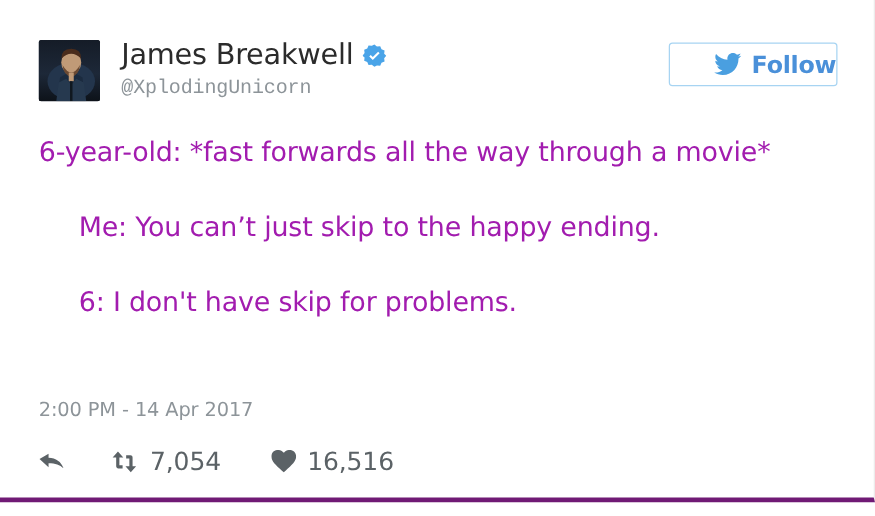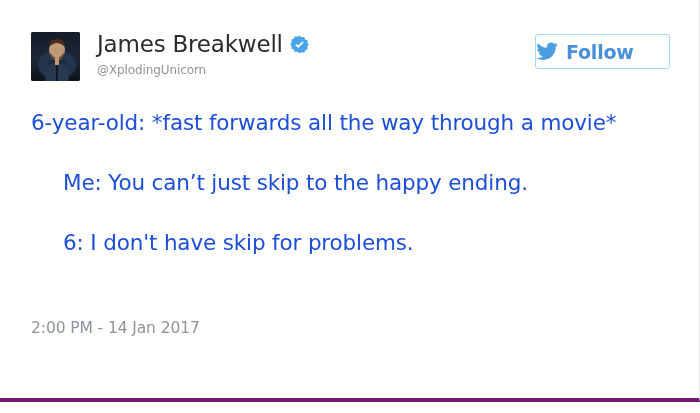--- a/index.html
+++ b/index.html
@@ -60,42 +60,43 @@
     white-space: nowrap;
   }
   .verified-badge {
     margin-left: 7px;
     width: 19px;
     height: 19px;
     display: block;
     flex: 0 0 auto;
   }
   .handle {
-    font-size: 12px;
+    font-size: 16px;
     line-height: 20px;
     color: #8d9499;
     margin-top: 1px;
     letter-spacing: -0.1px;
     white-space: nowrap;
+    font-family: Liberation Mono, monospace;
   }
 
   
   .follow-button {
     position: absolute;
     right: 0;
     top: 2px;
     width: 135px;
     height: 35px;
     box-sizing: border-box;
     border: 1px solid #a7d4f2;
     border-radius: 3px;
     background: #ffffff;
     display: flex;
     align-items: center;
-    justify-content: flex-start;
+    justify-content: flex-end;
     cursor: pointer;
   }
   .follow-bird {
     width: 22px;
     height: 19px;
     margin-right: 8px;
     display: block;
     flex: 0 0 auto;
   }
   .follow-label {
@@ -108,21 +109,21 @@
   
   .tweet-body {
     position: absolute;
     left: 31px;
     top: 108px;
     width: 604px;
   }
   .tweet-paragraph {
     font-size: 21.5px;
     line-height: 30px;
-    color: #1d4ed8;
+    color: #a21caf;
     letter-spacing: -0.15px;
     margin: 0;
   }
   .tweet-paragraph + .tweet-paragraph {
     margin-top: 30px;
     margin-left: 32px;
   }
 
   
   .timestamp {
@@ -212,16 +213,40 @@
     </div>
 
   </div>
 
   <div class="tweet-body">
     <p class="tweet-paragraph">6-year-old: *fast forwards all the way through a movie*</p>
     <p class="tweet-paragraph">Me: You can’t just skip to the happy ending.</p>
     <p class="tweet-paragraph">6: I don't have skip for problems.</p>
   </div>
 
-  <div class="timestamp">2:00 PM - 14 Jan 2017</div>
-
+  <div class="timestamp">2:00 PM - 14 Apr 2017</div>
+
+  <div class="actions">
+
+    <div class="action action-reply">
+      <svg class="action-icon icon-reply" viewBox="0 0 22 20">
+        <path fill="#5b6266" d="M8.2 3.1v3.4c6.3 0.2 10.6 3.3 12.6 8.9-3-2.9-6.9-4.3-12.6-4.3v3.5L0.6 7.6z"></path>
+      </svg>
+    </div>
+
+    <div class="action action-retweet">
+      <svg class="action-icon icon-retweet" viewBox="0 0 24 20">
+        <path fill="#5b6266" d="M6.6 1.2L2.1 6.4h3v7.3c0 1 0.8 1.8 1.8 1.8h3.6v-2.7H7.8V6.4h3.3z"></path>
+        <path fill="#5b6266" d="M17.4 18.8l4.5-5.2h-3V6.3c0-1-0.8-1.8-1.8-1.8h-3.6v2.7h2.7v6.4h-3.3z"></path>
+      </svg>
+      <span class="action-count">7,054</span>
+    </div>
+
+    <div class="action action-like">
+      <svg class="action-icon icon-heart" viewBox="0 0 22 20">
+        <path fill="#5b6266" d="M11 19.2l-1.6-1.45C3.75 12.6 0.1 9.3 0.1 5.25 0.1 2 2.65-0.5 5.9-0.5c1.84 0 3.6 0.85 4.75 2.2h0.7C12.5 0.35 14.26-0.5 16.1-0.5c3.25 0 5.8 2.5 5.8 5.75 0 4.05-3.65 7.35-9.3 12.5z"></path>
+      </svg>
+      <span class="action-count">16,516</span>
+    </div>
+
+  </div>
 
 </div>
 
 </body></html>

